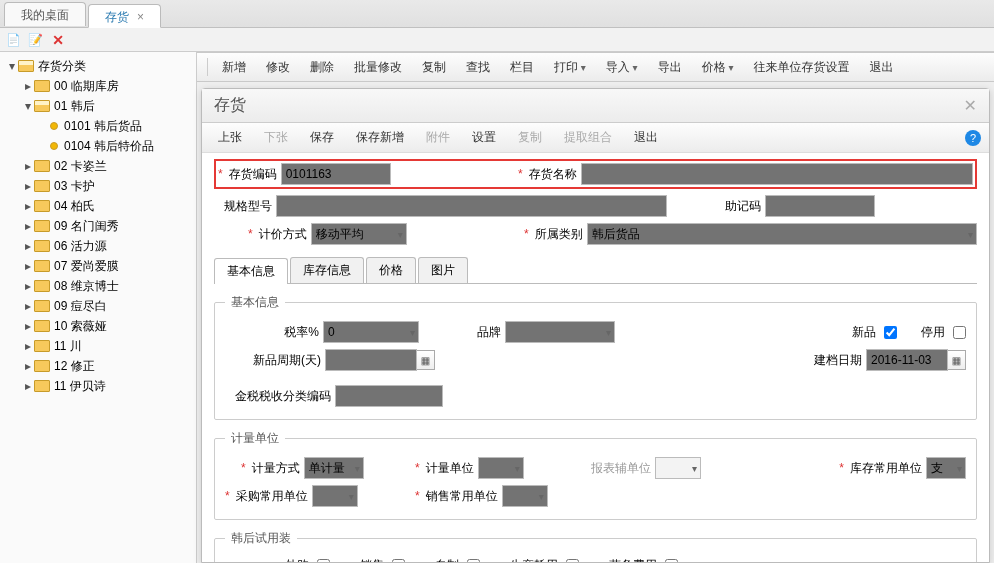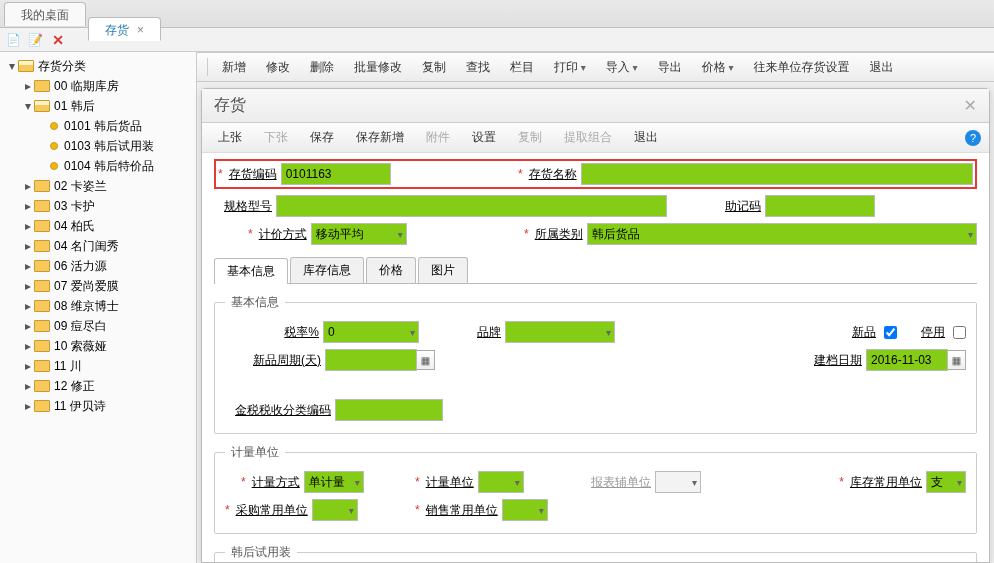--- a/index.html
+++ b/index.html
@@ -1,21 +1,21 @@
 <!DOCTYPE html>
 <html><head>
 <meta charset="utf-8">
 <style>
 * { box-sizing: border-box; margin: 0; padding: 0; font-family: "Microsoft YaHei", Arial, sans-serif; }
 body { background: #e8e8e8; width: 994px; height: 563px; overflow: hidden; position: relative; font-size: 12px; }
 
 
 .tabbar { height: 28px; background: linear-gradient(#e9e9e9,#e0e0e0); border-bottom: 1px solid #c0c0c0; display:flex; align-items:center; padding-left:4px;}
 .tab { height:24px; line-height:24px; padding:0 16px; margin-right:2px; border:1px solid #bbb; border-bottom:none; border-radius:4px 4px 0 0; background:#f9f9f9; color:#555; cursor:pointer;}
-.tab.active { background:#fff; color:#2a7ab0; border-bottom:1px solid #fff; position:relative; top:15px;}
+.tab.active { background:#fff; color:#2a7ab0; border-bottom:1px solid #fff; position:relative; top:2px;}
 .tab .close { margin-left:8px; color:#888;}
 
 
 .mini-toolbar { height:24px; background:#f2f2f2; border-bottom:1px solid #ccc; display:flex; align-items:center; padding:0 6px; gap:6px;}
 .mini-toolbar span { width:16px; height:16px; display:inline-flex; align-items:center; justify-content:center;}
 
 .workspace { display:flex; height: calc(100% - 28px - 24px); }
 .left-pane { width:197px; background:#fafafa; border-right:1px solid #ccc; overflow:auto;}
 .right-pane { flex:1; position:relative; background:#efefef; display:flex; flex-direction:column;}
 
@@ -39,23 +39,23 @@
 .dlg-title { height:34px; background:linear-gradient(#f8f8f8,#ececec); border-bottom:1px solid #ccc; display:flex; align-items:center; justify-content:space-between; padding:0 12px; font-size:16px; color:#555;}
 .dlg-title .x { color:#aaa; cursor:pointer; font-size:16px;}
 .dlg-toolbar { height:30px; background:linear-gradient(#fdfdfd,#ececec); border-bottom:1px solid #ddd; display:flex; align-items:center; padding:0 8px; gap:6px;}
 .dlg-toolbar .tbtn { padding:2px 8px; color:#333; cursor:pointer;}
 .dlg-toolbar .tbtn.disabled { color:#aaa; cursor:default;}
 .help-ic { margin-left:auto; width:16px;height:16px;border-radius:50%;background:#1e88e5;color:#fff;display:flex;align-items:center;justify-content:center;font-size:11px;}
 
 .dlg-body { flex:1; overflow:auto; padding:6px 12px 0 12px;}
 .form-row { display:flex; align-items:center; margin-bottom:6px;}
 .form-row .cell { display:flex; align-items:center; }
-.form-row label { display:inline-block; text-align:right; padding-right:4px;text-decoration:underline;}
+.form-row label { display:inline-block; text-align:right; padding-right:4px;}
 .req { color:#d33; margin-right:2px;}
-.txt, select.sel { height:22px; border:1px solid #bbb; padding:0 4px; font-size:12px; background:#84cc16;}
+.txt, select.sel { height:22px; border:1px solid #bbb; padding:0 4px; font-size:12px; background:#737373;}
 .sel-wrap { position:relative; display:inline-flex; align-items:center;}
 .sel-wrap .caret { position:absolute; right:4px; pointer-events:none; color:#666; font-size:10px;}
 .hl-red { border:2px solid #e53935; padding:2px; display:flex; align-items:center;}
 
 .inner-tabs { margin-top:12px; display:flex; border-bottom:1px solid #bbb;}
 .inner-tab { padding:4px 12px; border:1px solid #bbb; border-bottom:none; margin-right:2px; background:#f1f1f1; border-radius:3px 3px 0 0; cursor:pointer;}
 .inner-tab.active { background:#fff; position:relative; top:1px;}
 
 fieldset { border:1px solid #ccc; border-radius:2px; margin-top:10px; padding:10px 10px 6px 10px;}
 fieldset legend { padding:0 6px; color:#555;}
@@ -101,25 +101,20 @@
           </div>
         <div class="tree-children">
           <div class="tree-node">
               <span class="tw"></span>
               <span class="leaf-dot"></span>
               <span>0101 韩后货品</span>
             </div>
           <div class="tree-node">
               <span class="tw"></span>
               <span class="leaf-dot"></span>
-              <span>0103 韩后试用装</span>
-            </div>
-          <div class="tree-node">
-              <span class="tw"></span>
-              <span class="leaf-dot"></span>
               <span>0104 韩后特价品</span>
             </div>
         </div>
         <div class="tree-node">
             <span class="tw">▸</span>
             <span class="folder"></span>
             <span>02 卡姿兰</span>
           </div>
         <div class="tree-node">
             <span class="tw">▸</span>
@@ -127,21 +122,21 @@
             <span>03 卡护</span>
           </div>
         <div class="tree-node">
             <span class="tw">▸</span>
             <span class="folder"></span>
             <span>04 柏氏</span>
           </div>
         <div class="tree-node">
             <span class="tw">▸</span>
             <span class="folder"></span>
-            <span>04 名门闺秀</span>
+            <span>09 名门闺秀</span>
           </div>
         <div class="tree-node">
             <span class="tw">▸</span>
             <span class="folder"></span>
             <span>06 活力源</span>
           </div>
         <div class="tree-node">
             <span class="tw">▸</span>
             <span class="folder"></span>
             <span>07 爱尚爱膜</span>
@@ -303,21 +298,21 @@
                 </span>
             </div>
             <div class="cell" style="margin-left:auto;">
               <label style="width:56px">建档日期</label>
               <span class="date-wrap">
                   <input class="txt" style="width: 82px;" value="2016-11-03">
                   <span class="cal-ic">▦</span>
                 </span>
             </div>
           </div>
-          <div class="form-row" style="margin-top:28px;">
+          <div class="form-row" style="margin-top:14px;">
             <div class="cell">
               <label style="width:110px">金税税收分类编码</label>
               <input class="txt" style="width: 108px;" value="">
             </div>
           </div>
         </fieldset>
 
         <fieldset>
           <legend>计量单位</legend>
           <div class="form-row">

